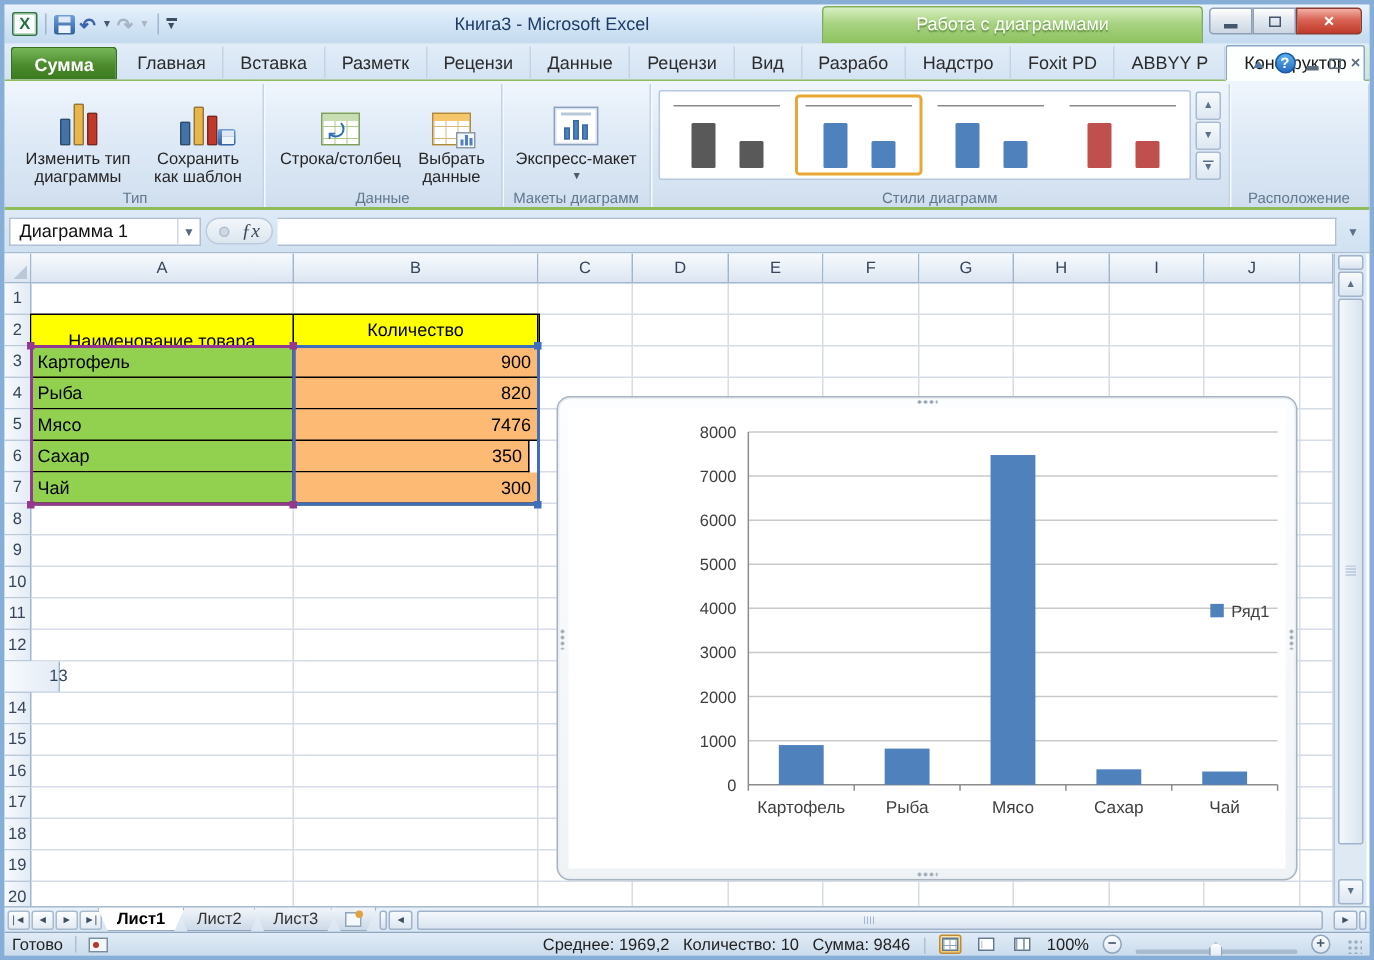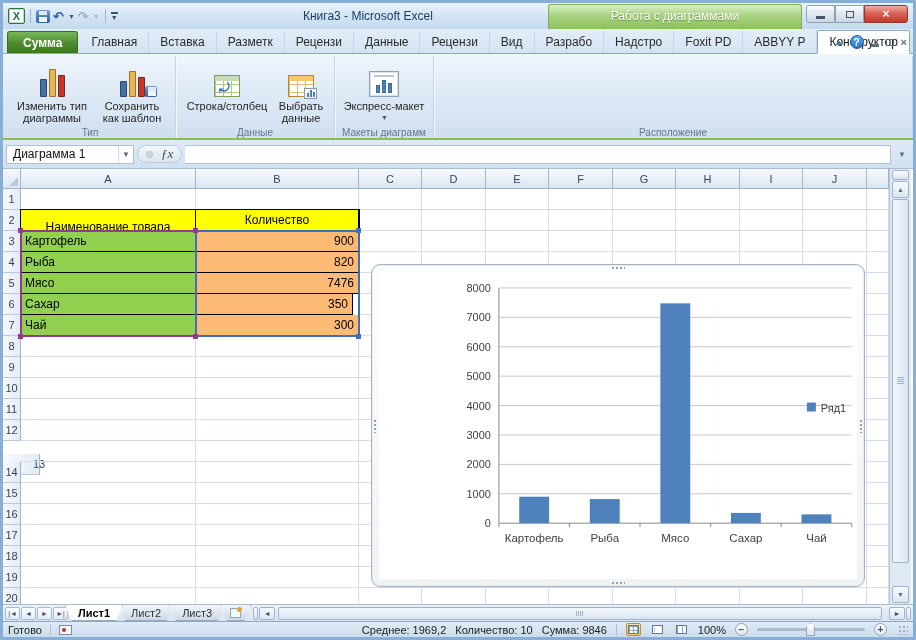--- a/index.html
+++ b/index.html
@@ -177,21 +177,21 @@
             border:1px solid #9fb4cc; border-radius:2px; }
   .hthumb::after { content:''; position:absolute; top:3px; bottom:3px; left:50%; width:8px; margin-left:-4px;
                    background-image:linear-gradient(90deg,#9fb4cc 1px, transparent 1px); background-size:2px 100%; }
 
   
   .statusbar { height:16px; background:linear-gradient(#e0ebf6,#cbdcec); border-top:1px solid #8fa8c0;
                display:flex; align-items:center; font-size:11px; color:#222; padding:0 5px; gap:8px; flex:none; }
   .ssep { width:1px; height:11px; background:#aebfd2; }
   .macro-icon { width:13px; height:10px; background:#f4f7fa; border:1px solid #7b8da0; position:relative; }
   .macro-icon::after { content:''; position:absolute; left:2px; top:2px; width:4px; height:4px; background:#b03a2a; border-radius:50%; }
-  .sb-right { margin-left:auto; display:flex; align-items:center; gap:9px; }
+  .sb-right { margin-left:auto; display:flex; align-items:flex-end; gap:9px; }
   .vicon { width:15px; height:13px; border:1px solid transparent; border-radius:2px; display:flex; align-items:center; justify-content:center; }
   .vicon.on { border-color:#c28a2e; background:linear-gradient(#fbe2a8,#f4c964); }
   .vg { width:11px; height:9px; border:1px solid #62788f; background:#fff; }
   .vg.grid { background-image:linear-gradient(90deg,#8fa3b8 1px,transparent 1px),linear-gradient(#8fa3b8 1px,transparent 1px); background-size:4px 4px; }
   .vg.page { box-shadow:0 0 0 1px #fff inset, 2px 0 0 #c8d2dc inset; }
   .vg.brk { background-image:linear-gradient(90deg,#8fa3b8 1px,transparent 1px); background-size:5px 100%; }
   .zbtn { width:13px; height:13px; border-radius:50%; border:1px solid #8fa5bd; background:linear-gradient(#fdfdfe,#dfe8f1);
           color:#44566b; font-size:10px; line-height:11px; text-align:center; font-weight:bold; }
   .ztrack { width:108px; height:3px; background:#a9bccf; border-radius:2px; position:relative; }
   .zthumb { position:absolute; left:50%; top:-5px; width:9px; height:13px; margin-left:-5px;
@@ -317,20 +317,50 @@
               <i style="height:13px"></i>
               <i style="height:10px"></i>
             </span>
         </span>
         <span>Экспресс-макет</span>
         <span class="dd">▼</span>
       </div>
       <div class="rgroup-label">Макеты диаграмм</div>
     </div>
 
+    <div class="rgroup" style="width:386px">
+      <div class="gallery-wrap">
+        <div class="gallery" id="style-gallery">
+            <div class="gstyle">
+              <i style="height: 30px; background: rgb(89, 89, 89);"></i>
+              <i style="height: 18px; background: rgb(89, 89, 89);"></i>
+            </div>
+            <div class="gstyle selected">
+              <i style="height: 30px; background: rgb(79, 129, 189);"></i>
+              <i style="height: 18px; background: rgb(79, 129, 189);"></i>
+            </div>
+            <div class="gstyle">
+              <i style="height: 30px; background: rgb(79, 129, 189);"></i>
+              <i style="height: 18px; background: rgb(79, 129, 189);"></i>
+            </div>
+            <div class="gstyle">
+              <i style="height: 30px; background: rgb(192, 80, 77);"></i>
+              <i style="height: 18px; background: rgb(192, 80, 77);"></i>
+            </div>
+          </div>
+        <div class="gscroll">
+          <div class="gsbtn">▲</div>
+          <div class="gsbtn">▼</div>
+          <div class="gsbtn">
+              <span style="border-top:1px solid #5a7188;padding-top:1px">▼</span>
+            </div>
+        </div>
+      </div>
+      <div class="rgroup-label">Стили диаграмм</div>
+    </div>
 
     <div class="rgroup" style="flex:1; justify-content:center">
       <div class="rgroup-label">Расположение</div>
     </div>
   </div>
 
   <div class="fbar">
     <div class="namebox">
       <span class="nb-text">Диаграмма 1</span>
       <span class="nb-dd">▼</span>
@@ -362,21 +392,21 @@
         <div class="rhead" style="top: 62px; height: 21px;">3</div>
         <div class="rhead" style="top: 83px; height: 21px;">4</div>
         <div class="rhead" style="top: 104px; height: 21px;">5</div>
         <div class="rhead" style="top: 125px; height: 21px;">6</div>
         <div class="rhead" style="top: 146px; height: 21px;">7</div>
         <div class="rhead" style="top: 167px; height: 21px;">8</div>
         <div class="rhead" style="top: 188px; height: 21px;">9</div>
         <div class="rhead" style="top: 209px; height: 21px;">10</div>
         <div class="rhead" style="top: 230px; height: 21px;">11</div>
         <div class="rhead" style="top: 251px; height: 21px;">12</div>
-        <div class="rhead" style="top: 285px; height: 21px; padding-left: 36px;">13</div>
+        <div class="rhead" style="top: 272px; height: 21px; padding-left: 36px;">13</div>
         <div class="rhead" style="top: 293px; height: 21px;">14</div>
         <div class="rhead" style="top: 314px; height: 21px;">15</div>
         <div class="rhead" style="top: 335px; height: 21px;">16</div>
         <div class="rhead" style="top: 356px; height: 21px;">17</div>
         <div class="rhead" style="top: 377px; height: 21px;">18</div>
         <div class="rhead" style="top: 398px; height: 21px;">19</div>
         <div class="rhead" style="top: 419px; height: 21px;">20</div>
         <div class="gl-v" style="left: 192px; top: 20px; height: 420px;"></div>
         <div class="gl-v" style="left: 355px; top: 20px; height: 420px;"></div>
         <div class="gl-v" style="left: 418px; top: 20px; height: 420px;"></div>

